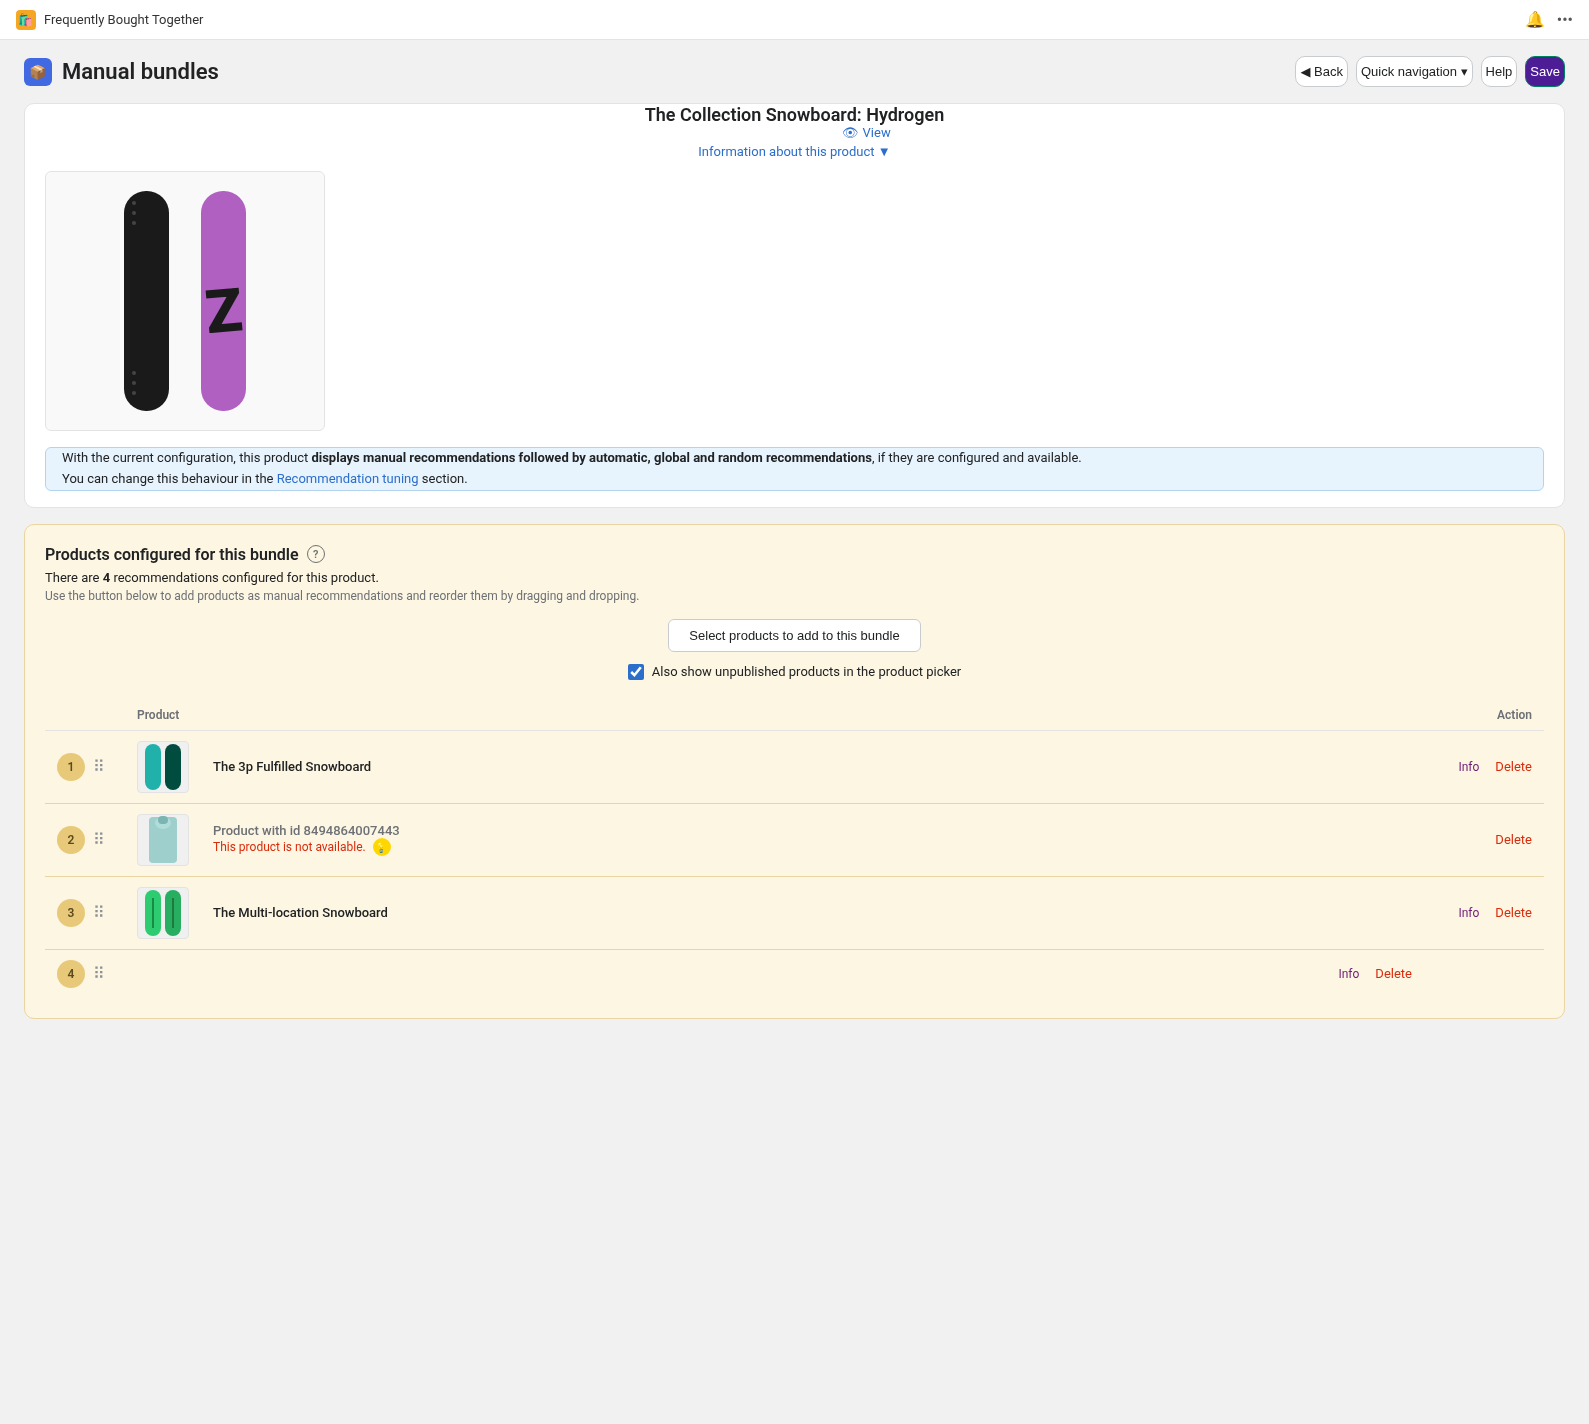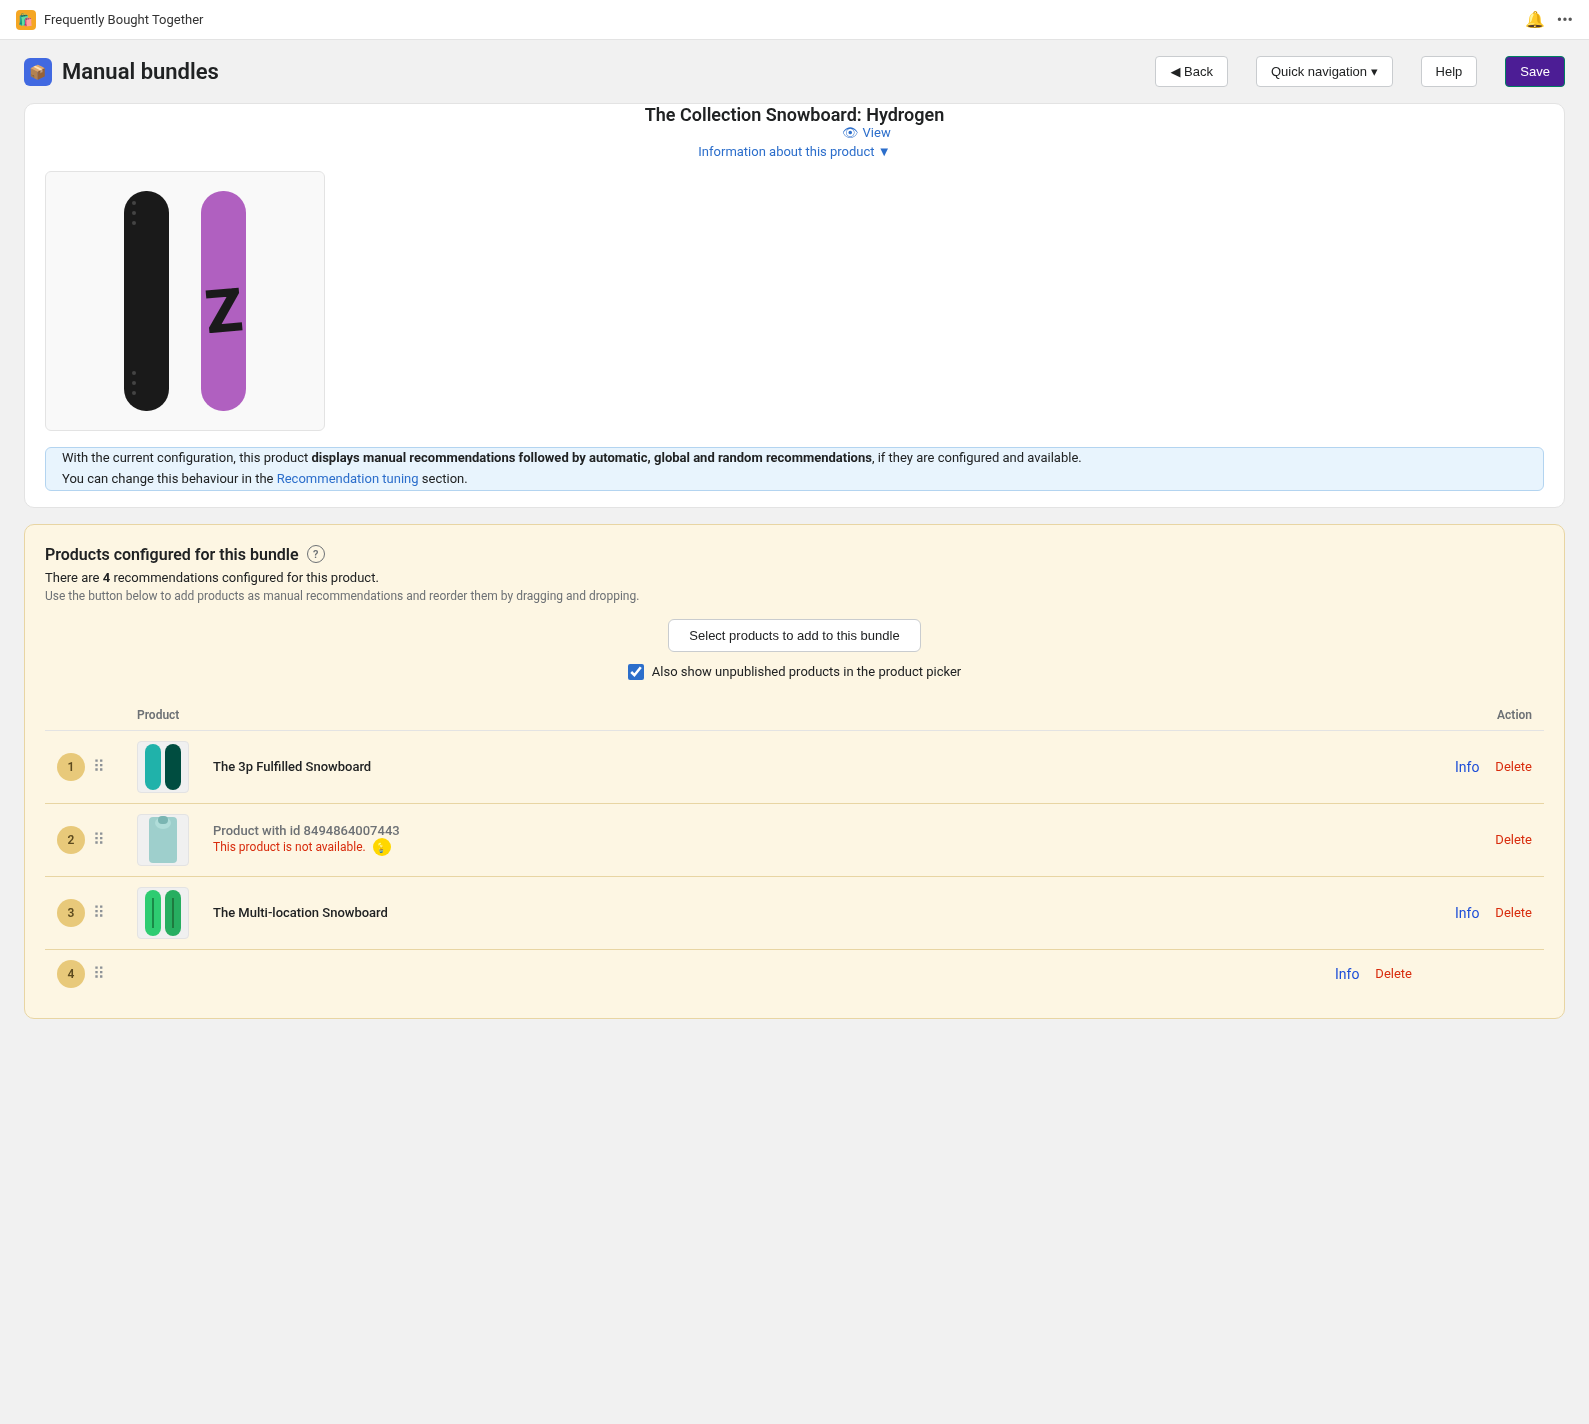--- a/index.html
+++ b/index.html
@@ -79,32 +79,31 @@
       font-size: 22px;
       font-weight: 600;
       color: #202223;
     }
     .page-header-right {
       display: flex;
       align-items: center;
       gap: 8px;
     }
     .btn {
-      padding: 7px 14px;
-      border-radius: 4px;
+      padding: 7px 4px;
+      border-radius: 10px;
       font-size: 13px;
       font-weight: 500;
       cursor: pointer;
       border: 1px solid #c9cccf;
       background: #fff;
       color: #202223;
       display: flex;
       align-items: center;
       gap: 5px;
-      margin-left: 20px;
     }
     .btn-primary {
       background: #4c1d95;
       color: #fff;
       border-color: #008060;
     }
     .btn-nav {
       display: flex;
       align-items: center;
       gap: 4px;
@@ -342,22 +341,22 @@
       color: #6d7175;
     }
 
     .row-right {
       display: flex;
       align-items: center;
       justify-content: flex-end;
       gap: 16px;
     }
     .action-info {
-      color: #1d4ed8;
-      font-size: 14px;
+      color: #701a75;
+      font-size: 12px;
       cursor: pointer;
       text-decoration: none;
       padding-left: 28px;
     }
     .action-delete {
       color: #d82c0d;
       font-size: 13px;
       cursor: pointer;
     }
 

